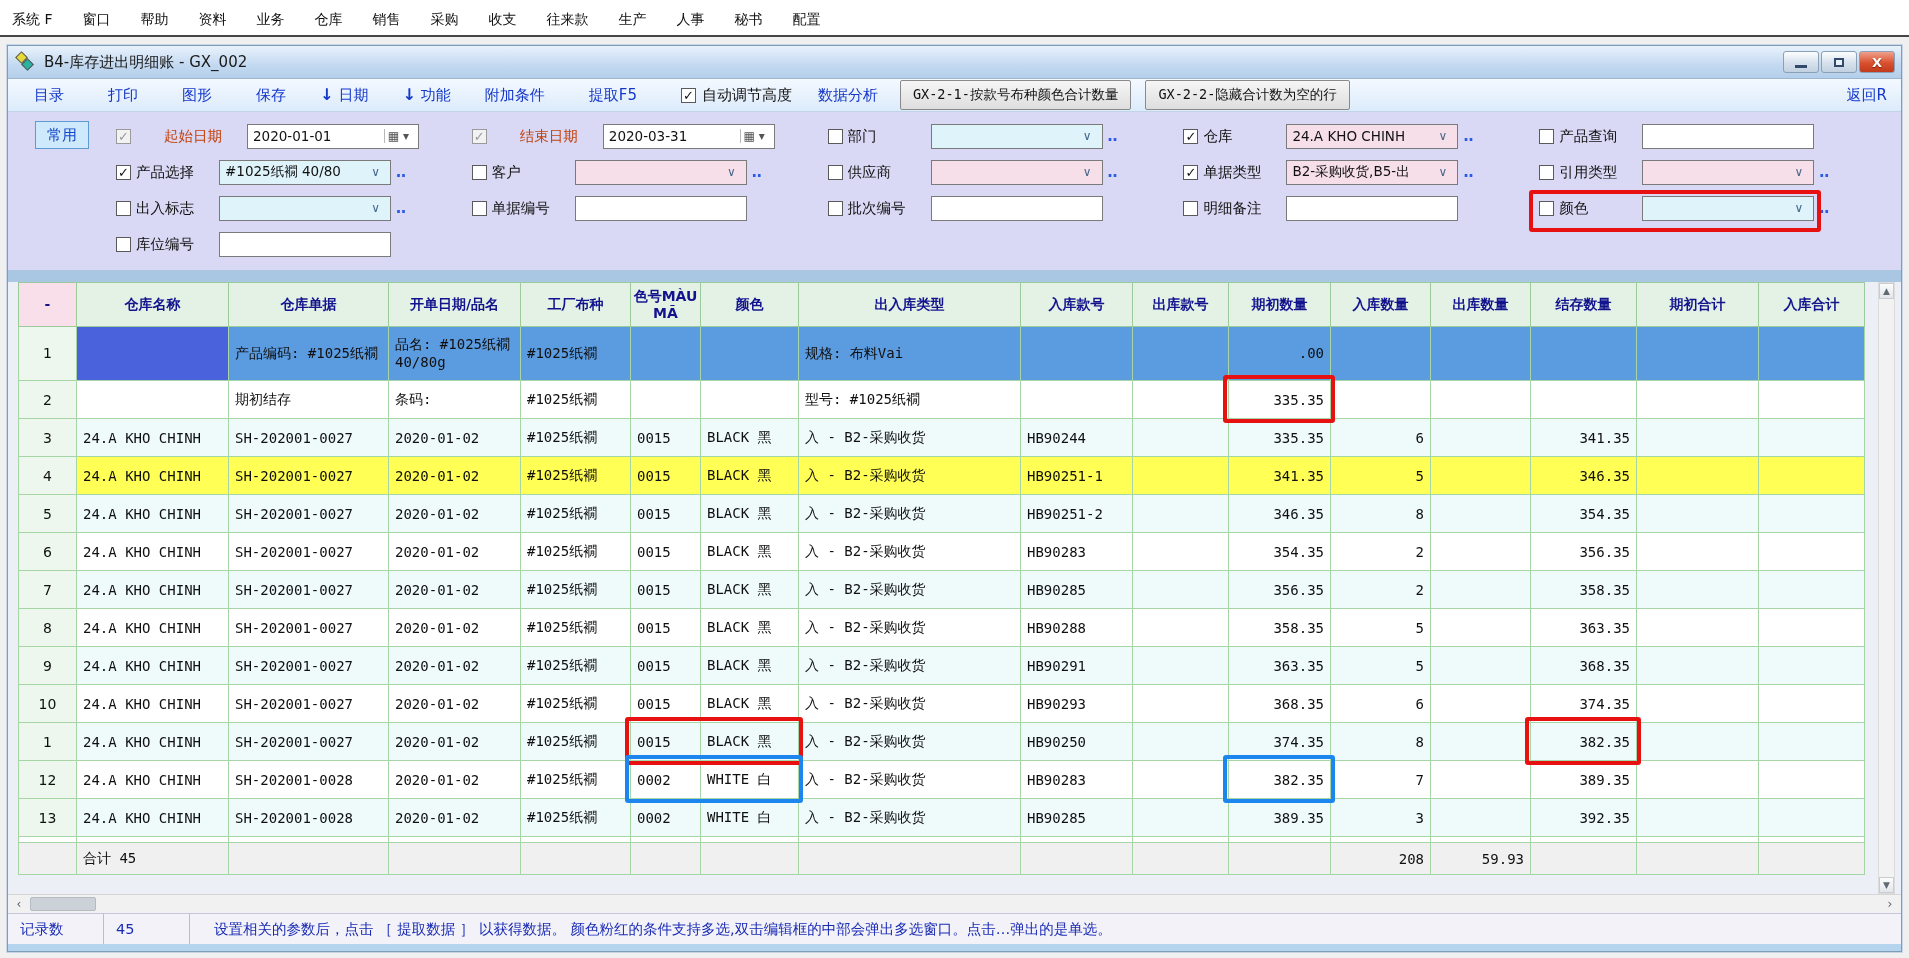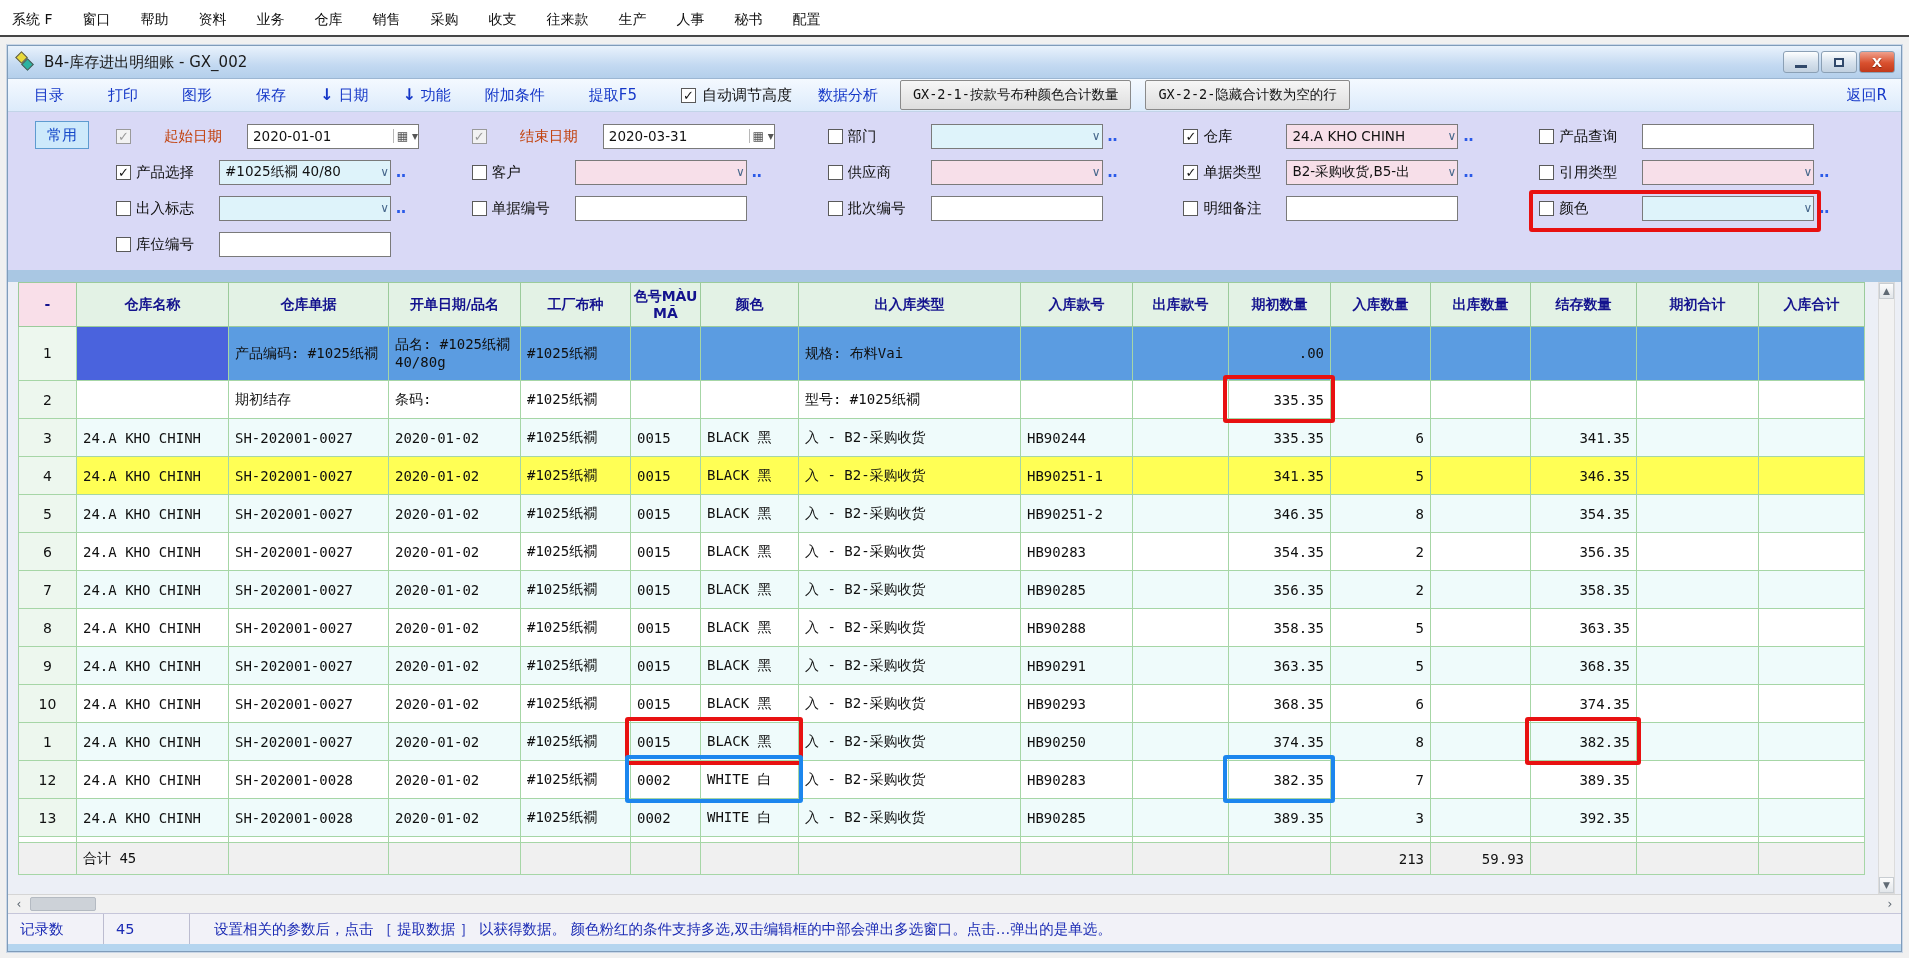--- a/index.html
+++ b/index.html
@@ -55,21 +55,21 @@
                 color:#1447c8; font-size:15px; display:flex; align-items:center; justify-content:center; cursor:pointer; }
   .fp-rows { flex:1 1 auto; display:flex; flex-direction:column; }
   .frow { display:grid; grid-template-columns:repeat(5,1fr); height:36px; align-items:center; }
   .fgroup { display:flex; align-items:center; gap:5px; position:relative; padding-right:10px; }
   .cb { width:15px; height:15px; border:1px solid #5a5a5a; background:#fff; flex:0 0 auto;
         font-size:13px; line-height:13px; text-align:center; color:#111; cursor:pointer; }
   .cb.dis { background:#f2f2f2; color:#9a9a9a; border-color:#9a9a9a; }
   .flabel { font-size:14.5px; color:#111; width:78px; flex:0 0 auto; white-space:nowrap; overflow:hidden; }
   .flabel.dim { color:#c2410c;margin-left:28px; }
   .fctl { height:25px; border:1px solid #7a7a7a; background:#fff; display:flex; align-items:center;
-          font-size:13.5px; color:#111; padding:0 0 0 5px; width:172px; flex:0 0 auto;
+          font-size:13.5px; color:#111; padding:0 9px 0 5px; width:172px; flex:0 0 auto;
           overflow:hidden; white-space:nowrap; cursor:text; }
   .fctl.pink { background:#f7dfe9; }
   .fctl.blue { background:#def3fa; }
   .fctl .val { flex:1 1 auto; overflow:hidden; }
   .sel-arrow { color:#47688c; font-size:12px; flex:0 0 auto; padding:0 1px; }
   .cal-btn { flex:0 0 auto; display:flex; align-items:center; gap:2px; border-left:1px solid #b8b8b8;
              padding-left:3px; color:#555; font-size:12px; }
   .dots { color:#2a5ae8; font-weight:bold; font-size:15px; letter-spacing:1px; flex:0 0 auto; cursor:pointer; }
 
   
@@ -633,21 +633,21 @@
             <td>合计 45</td>
             <td></td>
             <td></td>
             <td></td>
             <td></td>
             <td></td>
             <td></td>
             <td></td>
             <td></td>
             <td class="r"></td>
-            <td class="r">213</td>
+            <td class="r">208</td>
             <td class="r">59.93</td>
             <td class="r"></td>
             <td class="r"></td>
             <td class="r"></td>
           </tr>
         </tbody>
     </table>
 
     <div class="anno anno-red" style="left: 1215px; top: 93px; width: 112px; height: 48px; border-color: rgb(232, 17, 17);"></div>
     <div class="anno anno-red" style="left: 617px; top: 435px; width: 178px; height: 48px; border-color: rgb(232, 17, 17);"></div>

